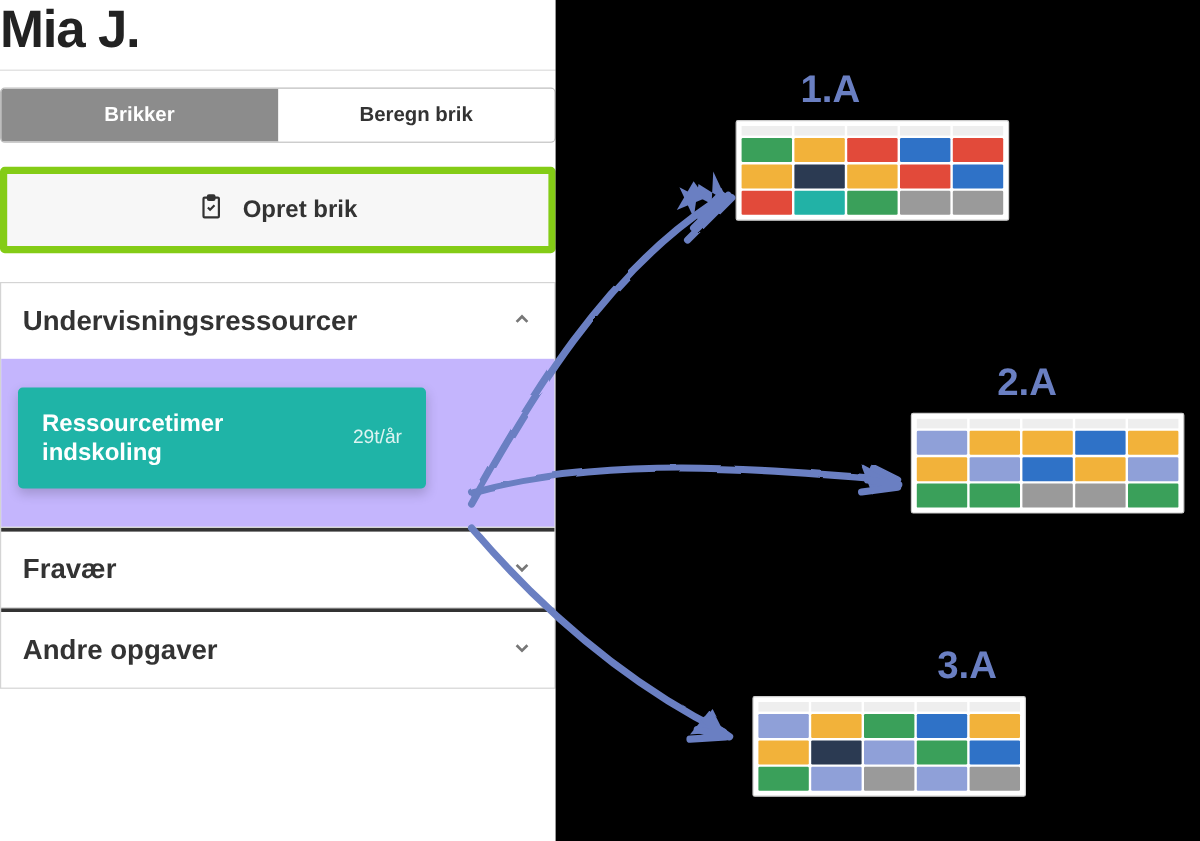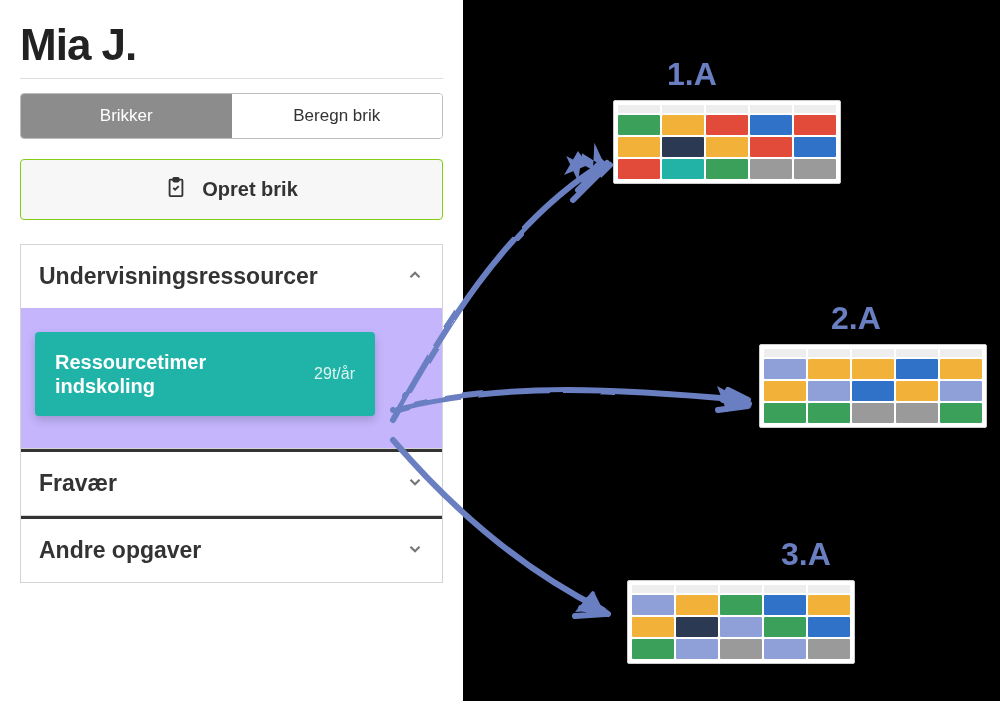--- a/index.html
+++ b/index.html
@@ -1,29 +1,29 @@
 <!DOCTYPE html>
 <html><head>
 <meta charset="utf-8">
 <style>
   * { box-sizing: border-box; margin: 0; padding: 0; }
   html, body { width: 1000px; height: 701px; font-family: Arial, Helvetica, sans-serif; }
   body { display: flex; }
-  .left-panel { width: 463px; height: 100%; background: #fff; padding: 20px; }
+  .left-panel { width: 463px; height: 100%; background: #fff; }
   .right-panel { width: 537px; height: 100%; background: #000; position: relative; }
 
   .page-title { font-size: 44px; font-weight: 700; color: #222; letter-spacing: -1px; margin-bottom: 8px; }
   .hr { height: 1px; background: #ddd; margin-bottom: 14px; }
 
   .tab-group { display: flex; border: 1px solid #bdbdbd; border-radius: 4px; overflow: hidden; margin-bottom: 20px; }
-  .tab { flex: 1; text-align: center; padding: 12px 0; font-size: 17px; font-weight: 400; cursor: pointer; }
+  .tab { flex: 1; text-align: center; padding: 12px 0; font-size: 17px; font-weight: 700; cursor: pointer; }
   .tab.active { background: #8c8c8c; color: #fff; }
   .tab.inactive { background: #fff; color: #333; }
 
-  .opret-btn { display: flex; align-items: center; justify-content: center; gap: 15px; width: 100%; border: 1px solid #84cc16; border-radius: 4px; background: #f7f7f7; padding: 16px 0; font-size: 20px; font-weight: 700; color: #333; cursor: pointer; margin-bottom: 24px; }
+  .opret-btn { display: flex; align-items: center; justify-content: center; gap: 15px; width: 100%; border: 6px solid #84cc16; border-radius: 4px; background: #f7f7f7; padding: 16px 0; font-size: 20px; font-weight: 700; color: #333; cursor: pointer; margin-bottom: 24px; }
   .opret-btn svg { width: 22px; height: 22px; }
 
   .accordion { border: 1px solid #d4d4d4; }
   .acc-item { border-top: 1px solid #d4d4d4; }
   .acc-item:first-child { border-top: none; }
   .acc-header { display: flex; justify-content: space-between; align-items: center; padding: 18px 18px; font-size: 23px; font-weight: 700; color: #333; cursor: pointer; border-top: 3px solid #333; }
   .acc-item:first-child .acc-header { border-top: none; }
   .chev { width: 18px; height: 18px; color: #777; }
   .acc-body { padding: 24px 14px 32px 14px; background: #c4b5fd; }
 

